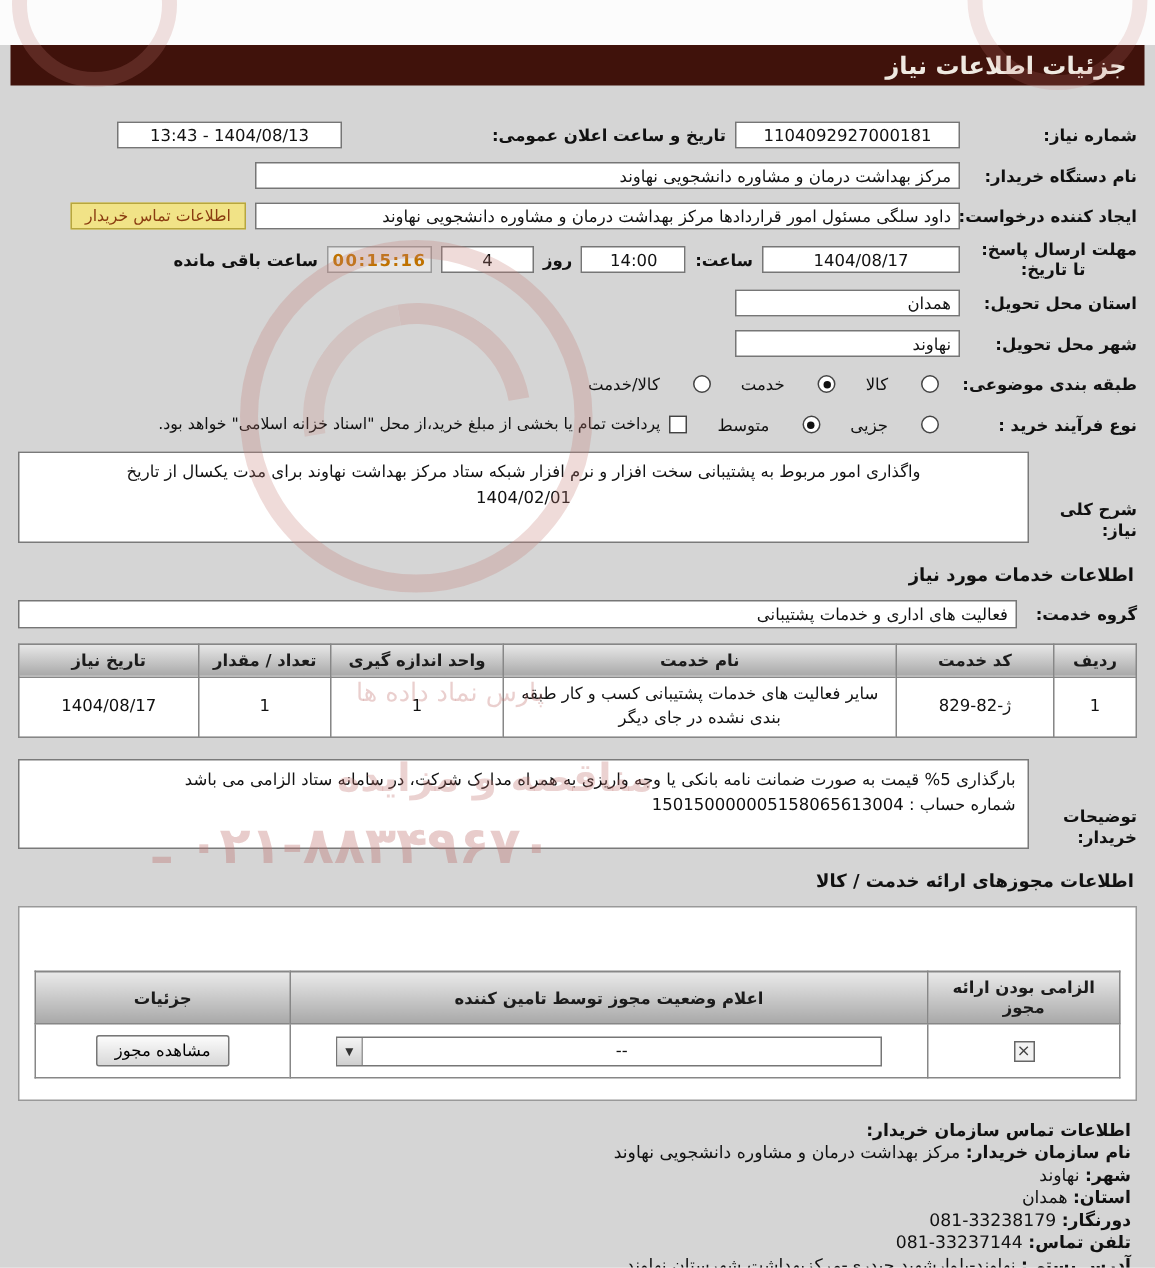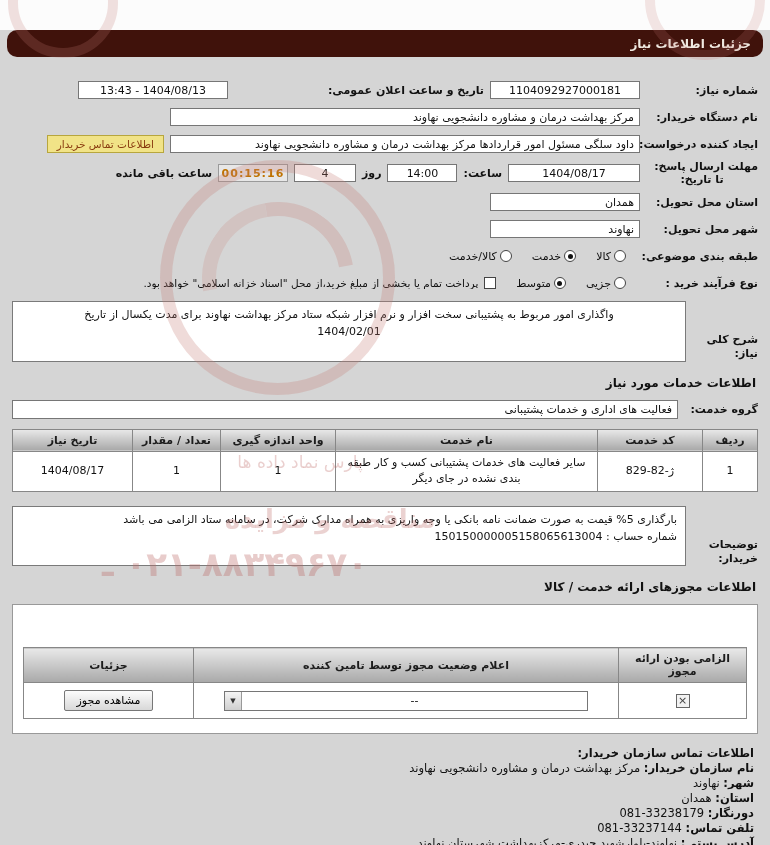--- a/index.html
+++ b/index.html
@@ -14,21 +14,21 @@
     width: 770px; height: 845px;
     background: var(--page_bg, #d5d5d5);
     overflow: hidden;
   }
   .top-strip { height: 30px; background: #fcfcfc; }
   .topbar {
     height: 27px; margin: 0 7px;
     background: var(--topbar_bg, #40120b);
     color: var(--topbar_text, #efe9e1);
     display: flex; align-items: center;
-    padding: 0 12px; font-size: 12px; font-weight: bold; border-radius: 10px;
+    padding: 0 12px; font-size: 16px; font-weight: bold;
   }
   .content { position: relative; z-index: 1; padding: 24px 12px 0; font-size: 11px; }
   .frow { display: flex; align-items: center; gap: 6px; margin-bottom: 9px; height: 18px; }
   .lbl { font-weight: bold; white-space: nowrap; }
   .lw1 { width: 112px; }
   .lw2 { width: 250px; }
   .field {
     display: flex; align-items: center;
     background: #fff; border: 1px solid #767676;
     height: 18px; padding: 0 5px;
@@ -47,21 +47,21 @@
     font-family: inherit;
   }
   .frow.deadline { margin-top: 6px; height: 22px; }
   .dstack { width: 112px; display: flex; flex-direction: column; font-weight: bold; line-height: 1.2; }
   .dstack .l2 { text-align: center; }
   .timer {
     width: 70px; justify-content: center;
     background: #e7e7e7; border: 1px solid #9a9a9a;
     color: var(--timer_text, #bf7200); font-weight: bold; letter-spacing: 1px;
   }
-  .rgroup { display: flex; align-items: center; gap: 3px; margin-right: 14px; white-space: nowrap; }
+  .rgroup { display: flex; align-items: center; gap: 22px; margin-right: 14px; white-space: nowrap; }
   .radio {
     width: 12px; height: 12px; border: 1px solid #444; border-radius: 50%;
     background: #fff; display: inline-block; position: relative; flex: 0 0 auto;
   }
   .radio.checked::after {
     content: ""; position: absolute; inset: 2.5px; background: #111; border-radius: 50%;
   }
   .checkbox {
     width: 12px; height: 12px; border: 1px solid #444; background: #fff;
     display: inline-block; flex: 0 0 auto; margin-right: 14px;

